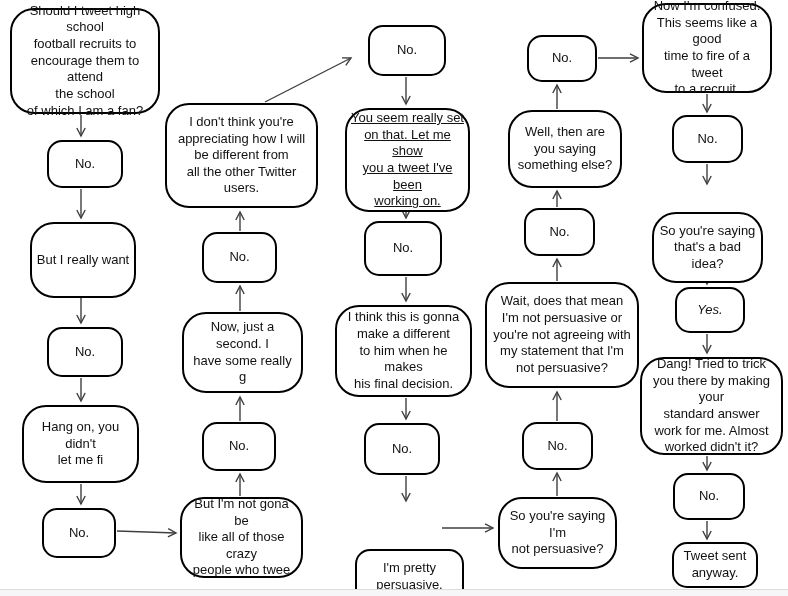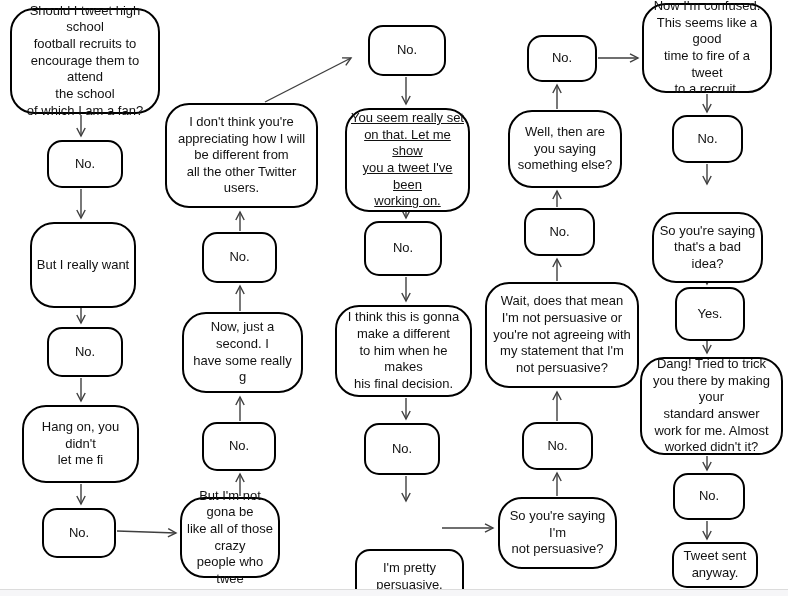--- a/index.html
+++ b/index.html
@@ -112,26 +112,26 @@
       <line x1="707" y1="521" x2="707" y2="539" stroke="#3f3f3f" stroke-width="1.4"></line>
       <polyline points="702.8,531.0 707,539 711.2,531.0" fill="none" stroke="#3f3f3f" stroke-width="1.4"></polyline>
     </svg>
   <div id="nodes">
       <div class="node large" style="left: 10px; top: 8px; width: 150px; height: 106px;">Should I tweet high school
 football recruits to
 encourage them to attend
 the school
 of which I am a fan?</div>
       <div class="node small" style="left: 47px; top: 140px; width: 76px; height: 48px;">No.</div>
-      <div class="node large" style="left: 30px; top: 222px; width: 106px; height: 86px;">But I really want</div>
+      <div class="node large" style="left: 30px; top: 222px; width: 106px; height: 76px;">But I really want</div>
       <div class="node small" style="left: 47px; top: 327px; width: 76px; height: 50px;">No.</div>
       <div class="node large" style="left: 22px; top: 405px; width: 117px; height: 78px;">Hang on, you didn't
 let me fi</div>
       <div class="node small" style="left: 42px; top: 508px; width: 74px; height: 50px;">No.</div>
-      <div class="node large" style="left: 180px; top: 497px; width: 100px; height: 81px;">But I'm not gona be
+      <div class="node large" style="left: 180px; top: 497px; width: 123px; height: 81px;">But I'm not gona be
 like all of those crazy
 people who twee</div>
       <div class="node small" style="left: 202px; top: 422px; width: 74px; height: 49px;">No.</div>
       <div class="node large" style="left: 182px; top: 312px; width: 121px; height: 81px;">Now, just a second. I
 have some really g</div>
       <div class="node small" style="left: 202px; top: 232px; width: 75px; height: 51px;">No.</div>
       <div class="node large" style="left: 165px; top: 103px; width: 153px; height: 105px;">I don't think you're
 appreciating how I will
 be different from
 all the other Twitter
@@ -162,21 +162,21 @@
 you saying
 something else?</div>
       <div class="node small" style="left: 527px; top: 35px; width: 70px; height: 47px;">No.</div>
       <div class="node large" style="left: 642px; top: 3px; width: 130px; height: 90px;">Now I'm confused.
 This seems like a good
 time to fire of a tweet
 to a recruit.</div>
       <div class="node small" style="left: 672px; top: 115px; width: 71px; height: 48px;">No.</div>
       <div class="node large" style="left: 652px; top: 187px; width: 111px; height: 71px; margin-top: 25px;">So you're saying
 that's a bad idea?</div>
-      <div class="node small" style="left: 675px; top: 287px; width: 70px; height: 54px;">Yes.</div>
+      <div class="node small" style="left: 675px; top: 287px; width: 70px; height: 46px; font-style: italic;">Yes.</div>
       <div class="node large" style="left: 640px; top: 357px; width: 143px; height: 98px;">Dang! Tried to trick
 you there by making your
 standard answer
 work for me. Almost
 worked didn't it?</div>
       <div class="node small" style="left: 673px; top: 473px; width: 72px; height: 47px;">No.</div>
       <div class="node small" style="left: 672px; top: 542px; width: 86px; height: 46px;">Tweet sent
 anyway.</div>
     </div>
   <div class="bottom-strip"></div>

